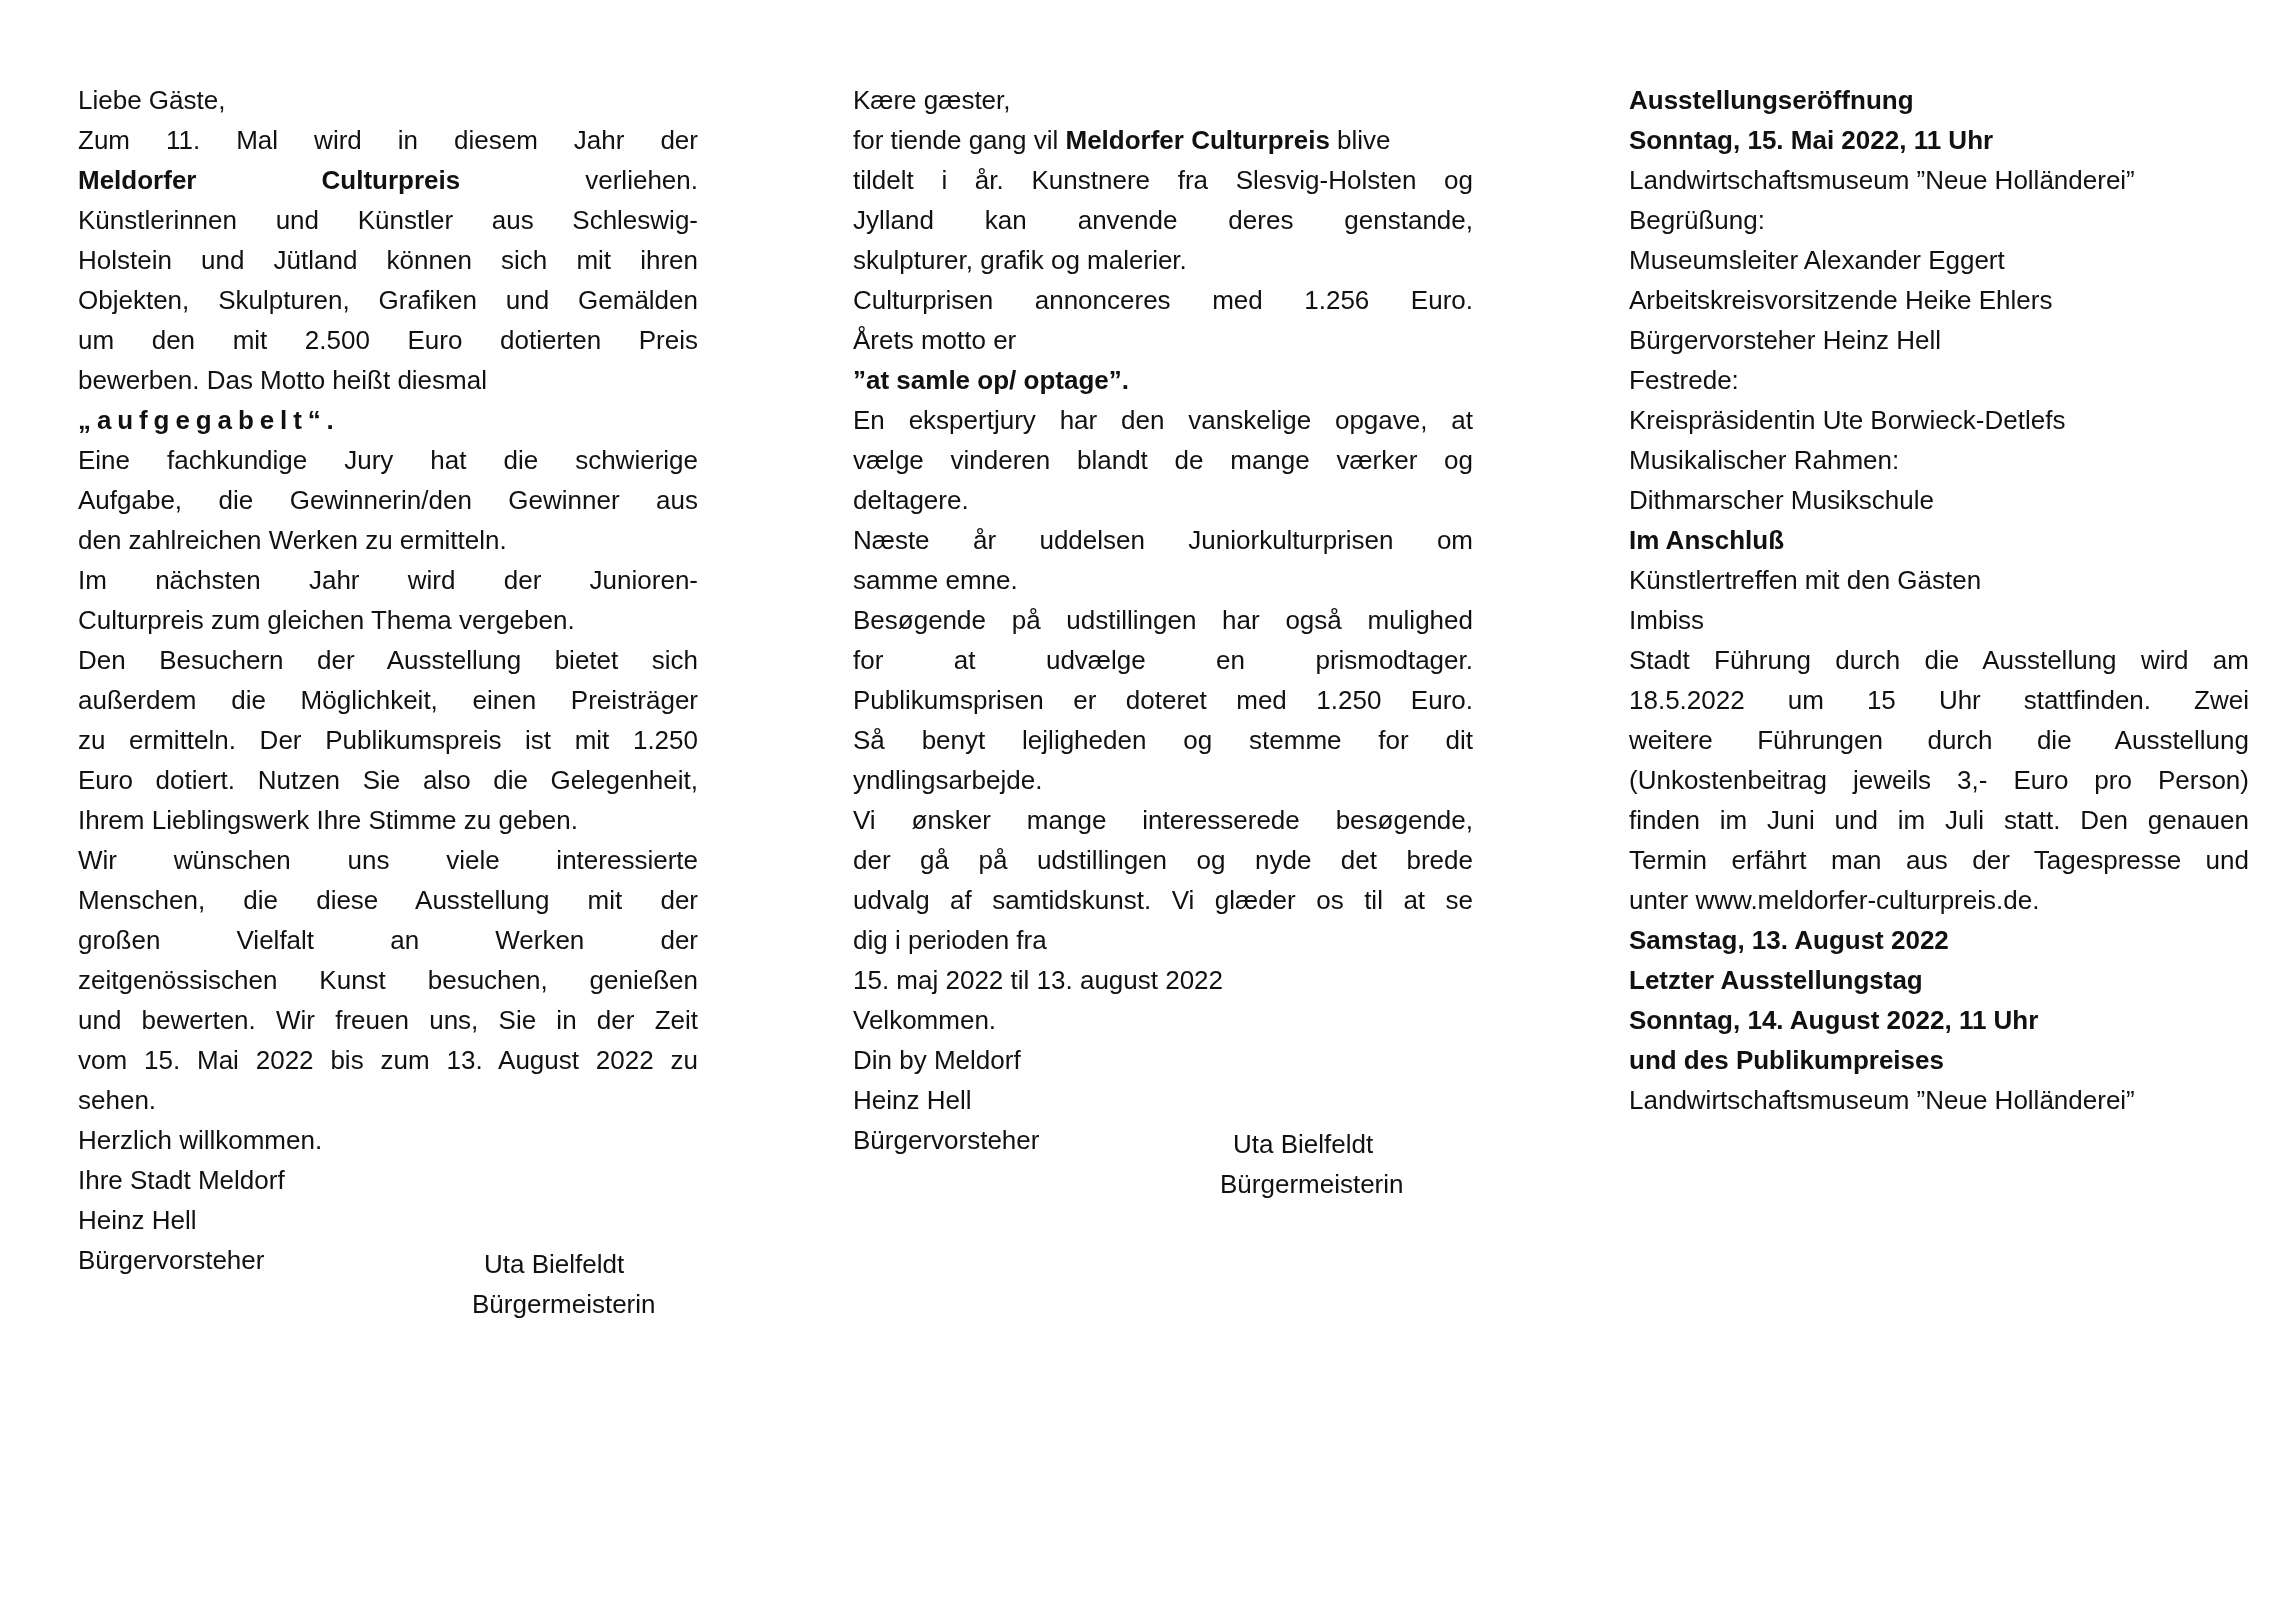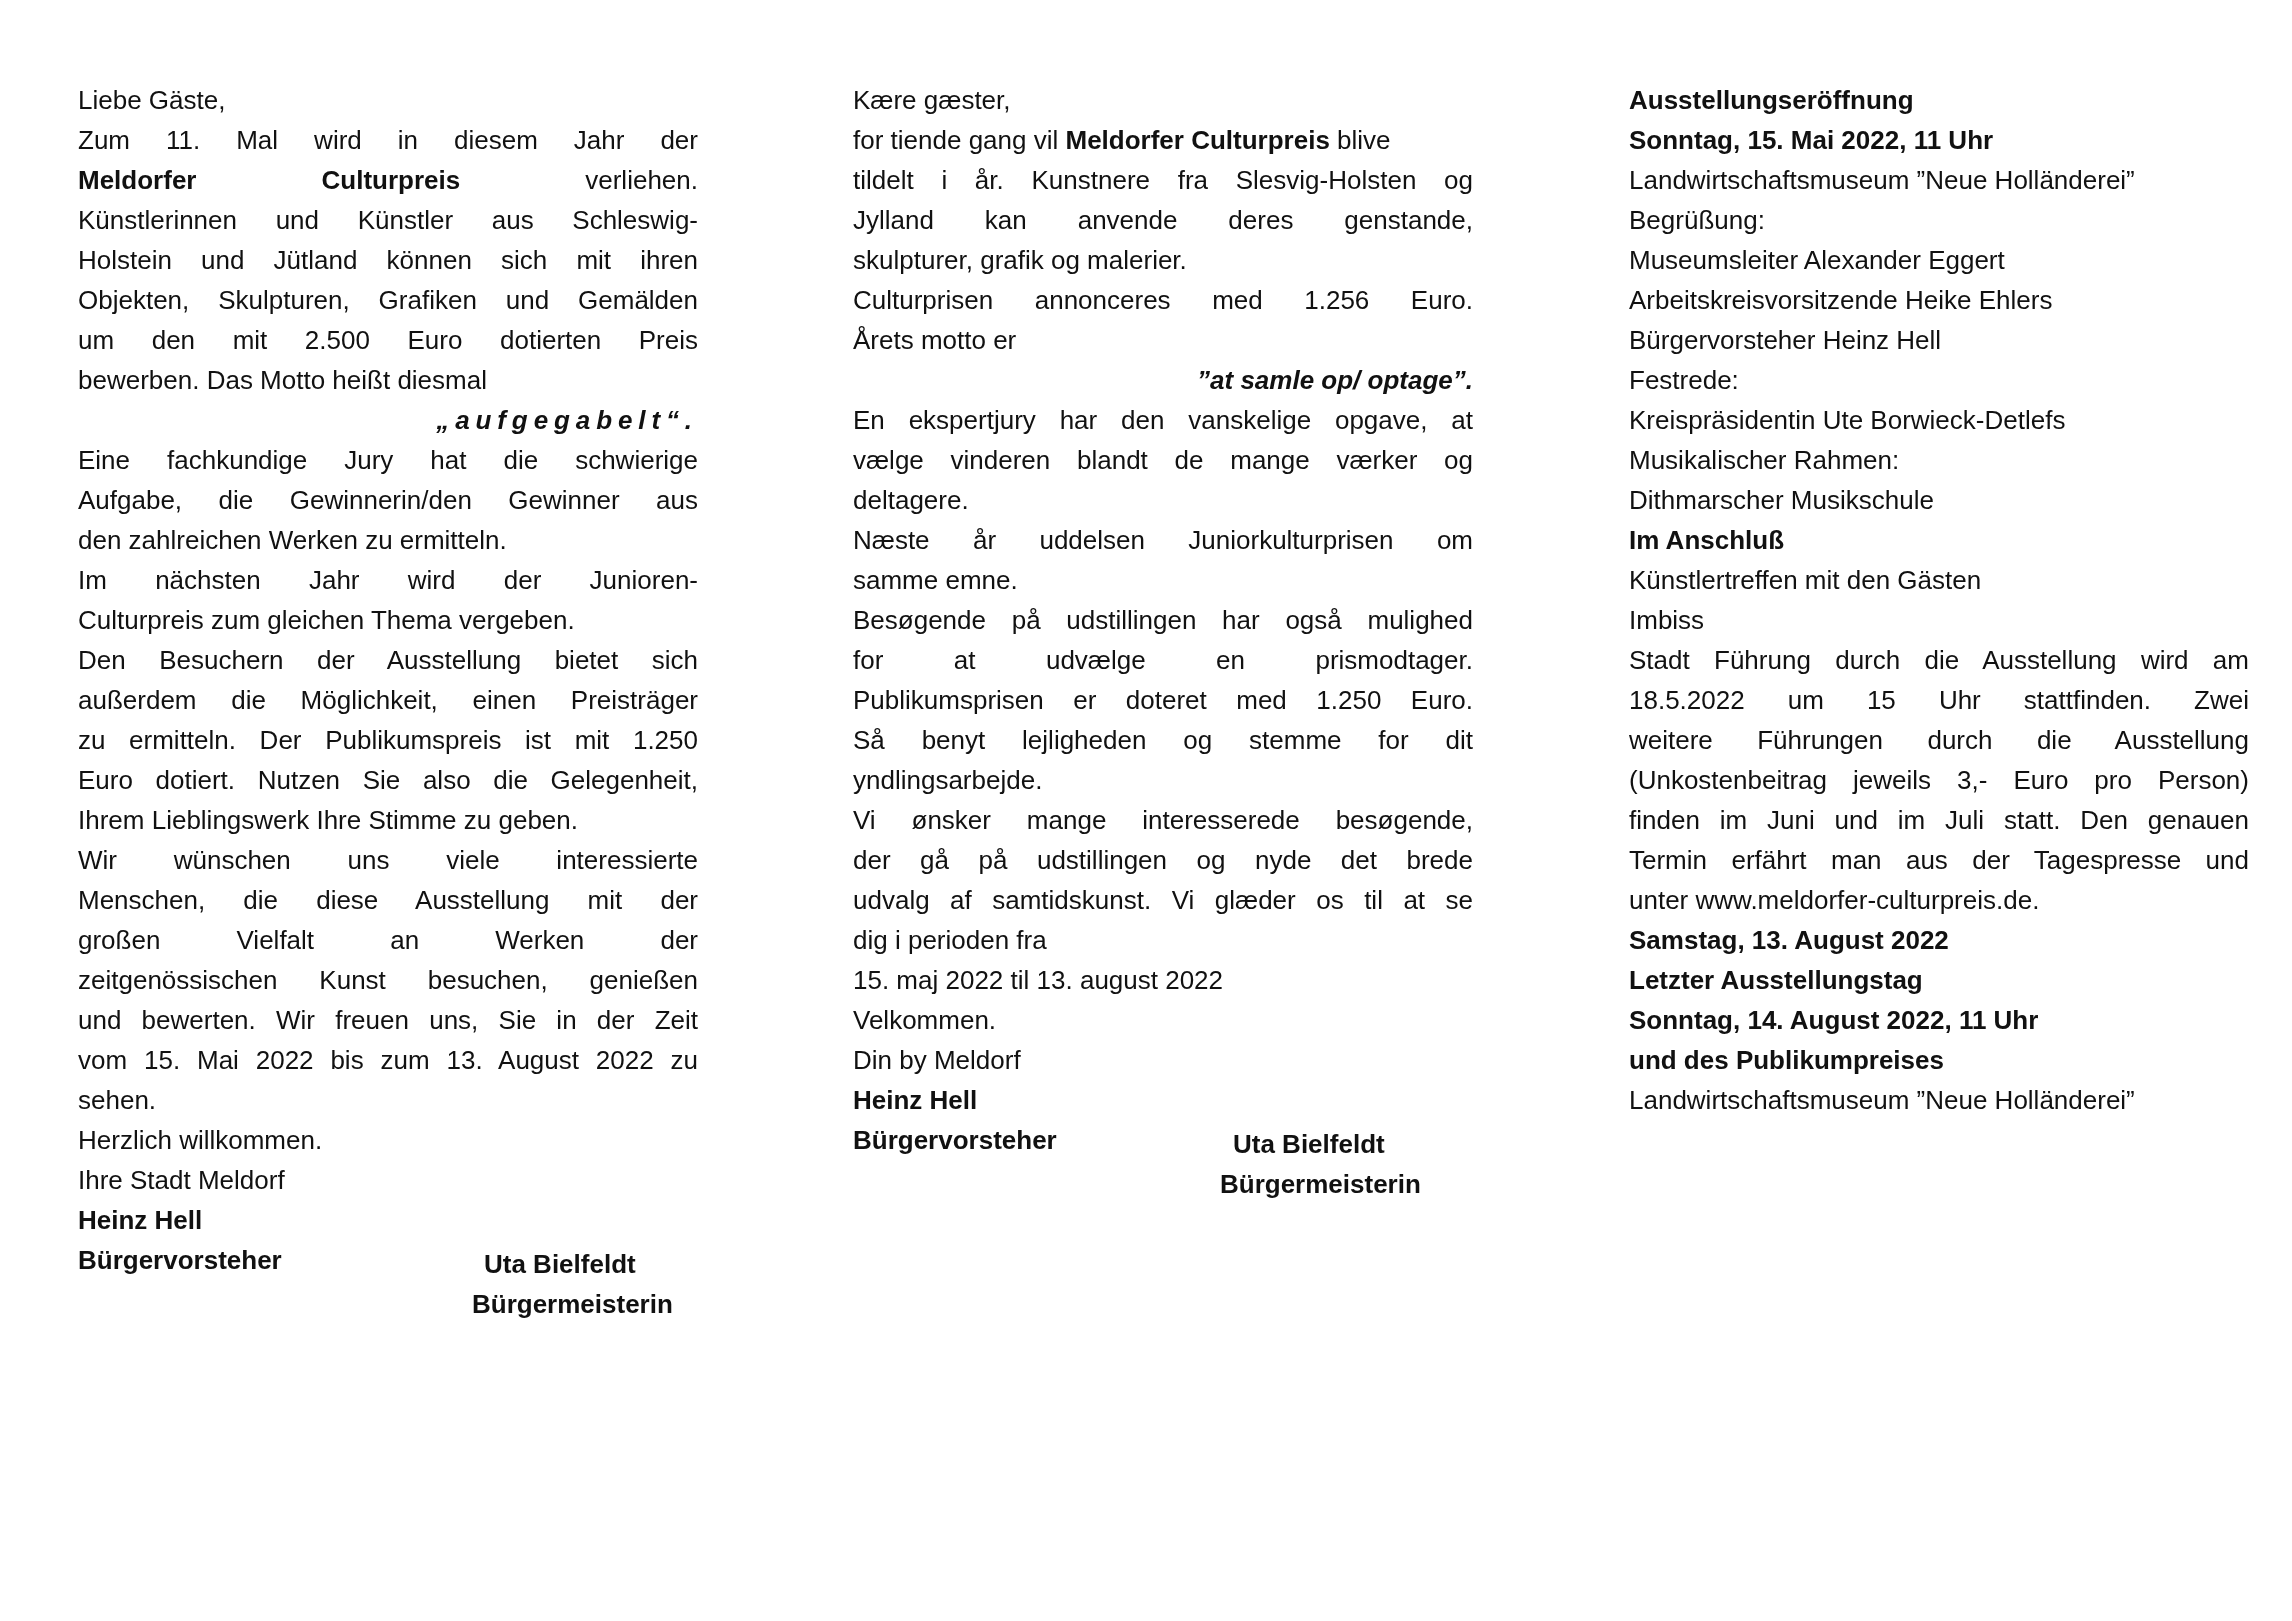--- a/index.html
+++ b/index.html
@@ -6,23 +6,23 @@
   body { width: 2293px; height: 1621px; position: relative; overflow: hidden;
          font-family: "Liberation Sans", "DejaVu Sans", sans-serif; color: #111111; }
   .col { position: absolute; top: 80px; width: 620px; font-size: 26px; line-height: 40px; }
   .col-left { left: 78px; }
   .col-mid { left: 853px; }
   .col-right { left: 1629px; }
   .line { display: block; white-space: nowrap; height: 40px; }
   .just { text-align: justify; text-align-last: justify; white-space: normal; overflow: hidden; }
   .blank { height: 40px; }
   .b { font-weight: bold; }
-  .motto { text-align: right; font-style: italic; font-weight: bold; }
+  .motto { text-align: left; font-weight: bold; }
   .spaced { letter-spacing: 5.9px; }
-  .sig { position: relative; font-weight: bold; }
+  .sig { position: relative; }
   .sig .r { position: absolute; top: 0; margin-top: 44px; }
 </style>
 </head>
 <body>
 
 <div class="col col-left">
   <span class="line">Liebe Gäste,</span>
   <span class="line just">Zum 11. Mal wird in diesem Jahr der</span>
   <span class="line just"><b>Meldorfer</b> <b>Culturpreis</b> <span>verliehen.</span></span>
   <span class="line just">Künstlerinnen und Künstler aus Schleswig-</span>

